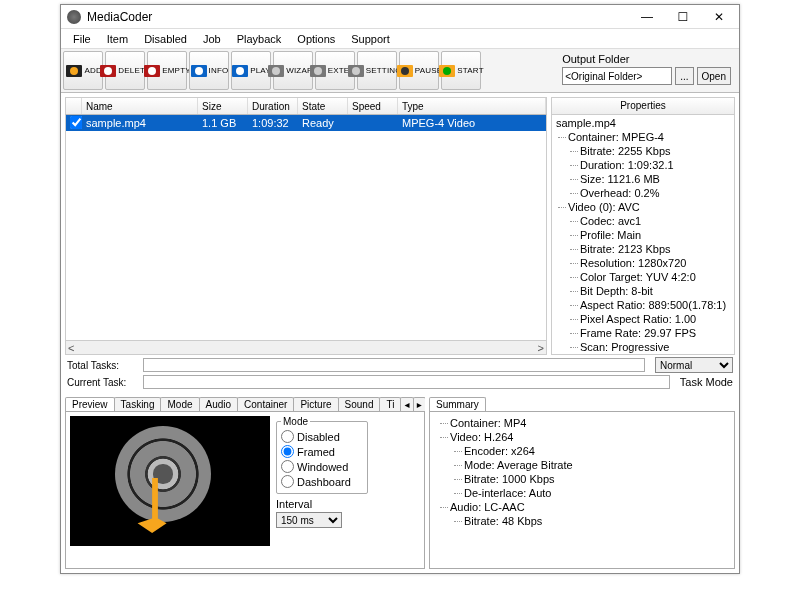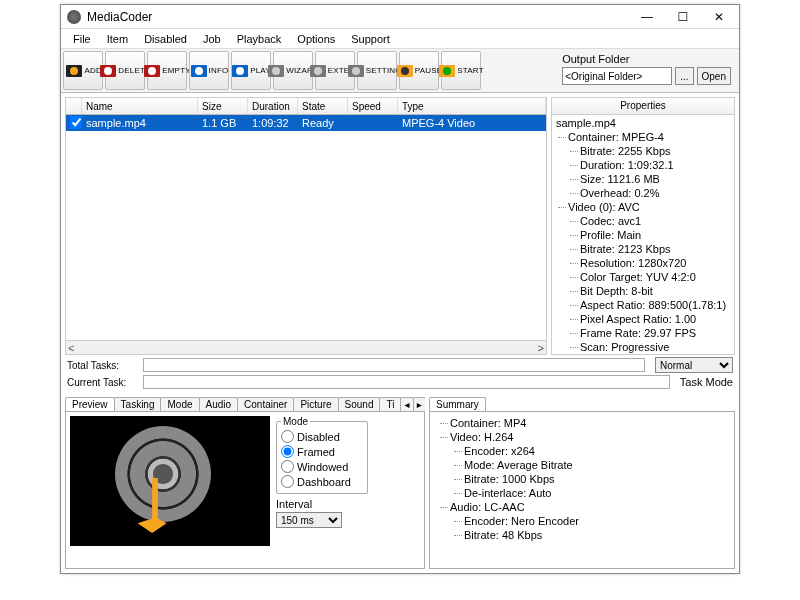--- a/index.html
+++ b/index.html
@@ -329,19 +329,18 @@
           <div class="tab active">Summary</div>
         </div>
       <div class="summary-body" id="summary-body">
           <div class="t1">Container: MP4</div>
           <div class="t1">Video: H.264</div>
           <div class="t2">Encoder: x264</div>
           <div class="t2">Mode: Average Bitrate</div>
           <div class="t2">Bitrate: 1000 Kbps</div>
           <div class="t2">De-interlace: Auto</div>
           <div class="t1">Audio: LC-AAC</div>
-          <div class="t2">Encoder: Nero Encoder</div>
           <div class="t2">Bitrate: 48 Kbps</div>
         </div>
     </div>
   </div>
 
 </div>
 
 </body></html>

